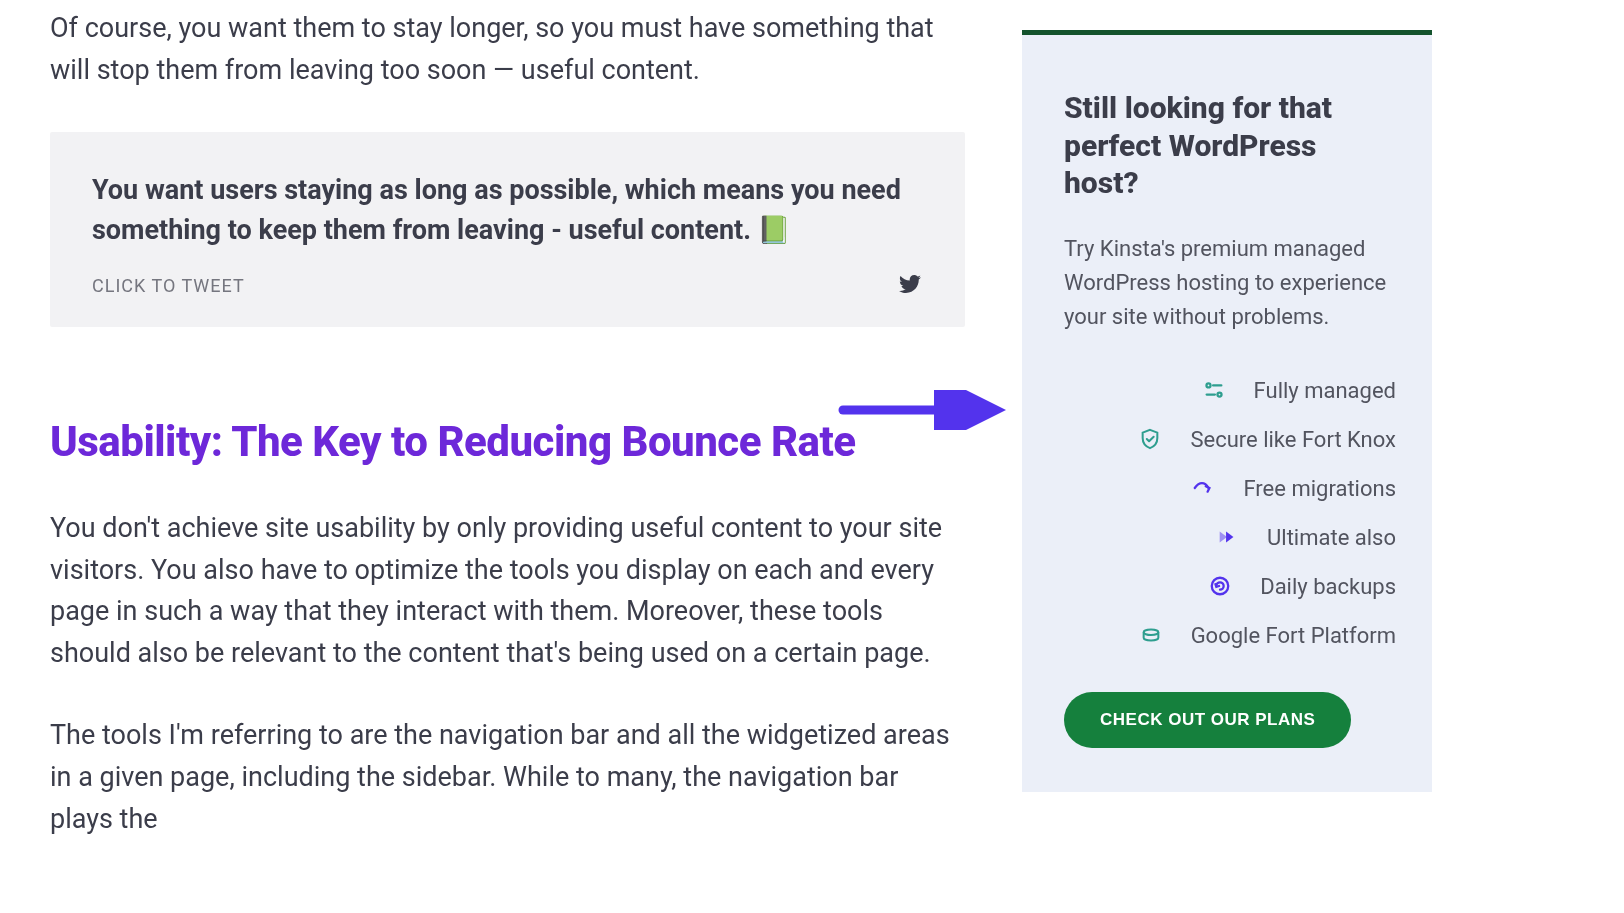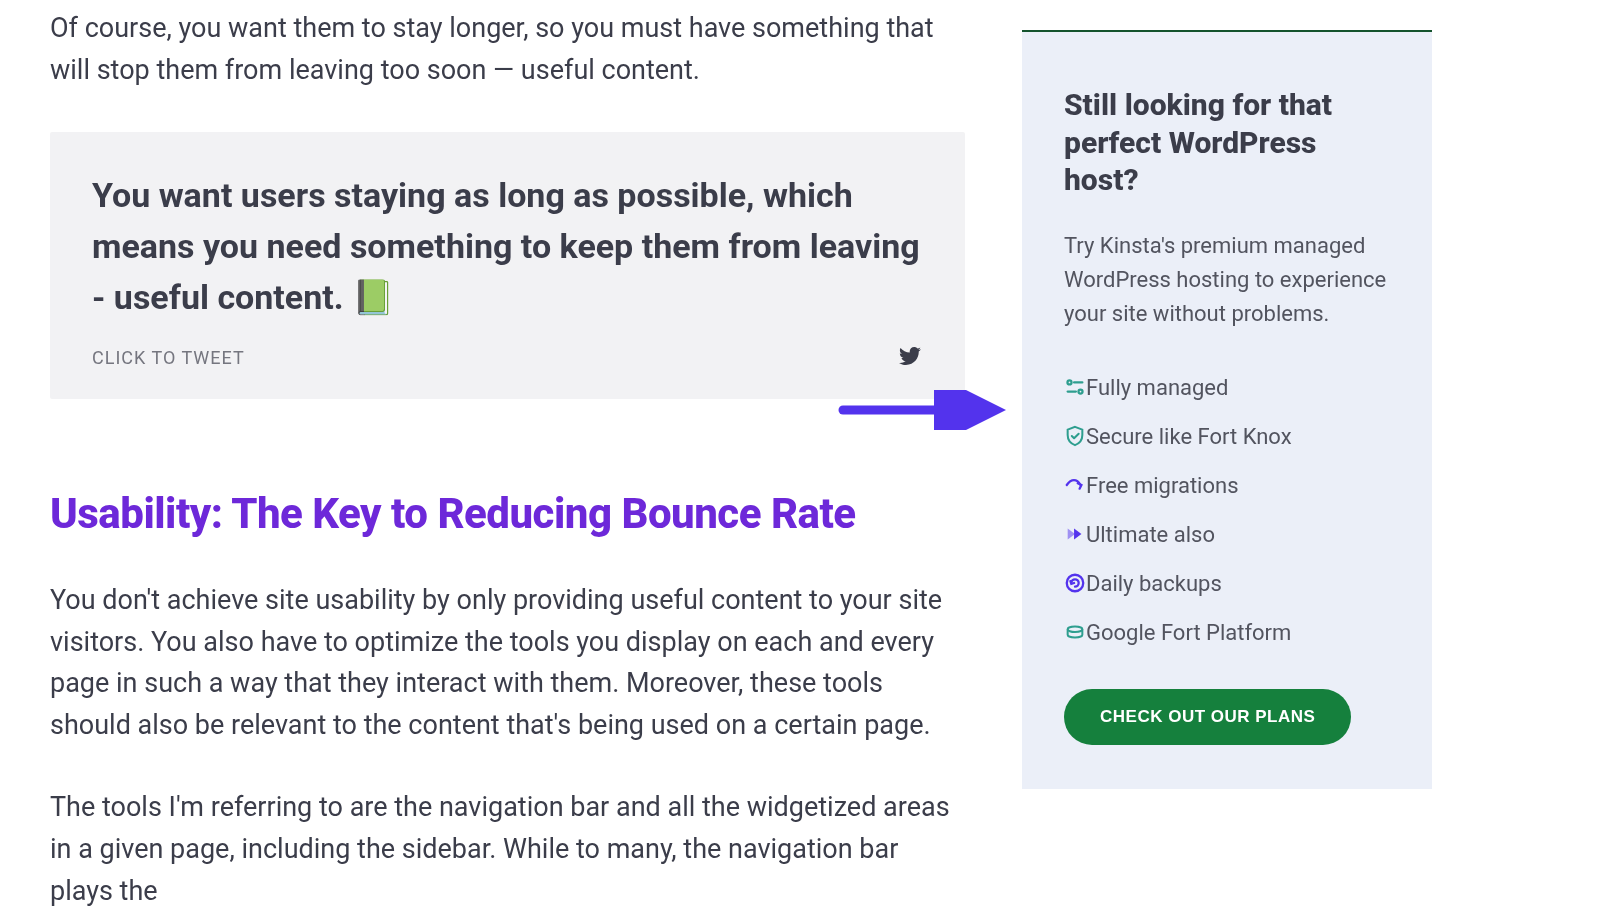--- a/index.html
+++ b/index.html
@@ -25,21 +25,21 @@
       margin-bottom: 40px;
     }
     .tweet-box {
       background: #f2f2f4;
       padding: 38px 42px 28px 42px;
       margin-top: 40px;
       margin-bottom: 60px;
       border-radius: 2px;
     }
     .tweet-quote {
-      font-size: 34px;
+      font-size: 27px;
       font-weight: 700;
       line-height: 1.5;
       color: #3b3d4a;
     }
     .tweet-footer {
       display: flex;
       justify-content: space-between;
       align-items: center;
       margin-top: 22px;
     }
@@ -70,21 +70,21 @@
       height: 40px;
       pointer-events: none;
     }
     .sidebar {
       position: absolute;
       left: 1022px;
       top: 30px;
       width: 410px;
       background: #ebeff8;
       padding: 54px 36px 44px 42px;
-      border-top: 2px solid #14532d;
+      border-top: 5px solid #14532d;
     }
     .sidebar-heading {
       font-size: 30px;
       font-weight: 800;
       color: #3b3d4a;
       line-height: 1.25;
       margin-bottom: 30px;
     }
     .sidebar-para {
       font-size: 22px;
@@ -92,22 +92,23 @@
       color: #52545f;
       margin-bottom: 44px;
     }
     .feature-list {
       list-style: none;
       margin-bottom: 44px;
     }
     .feature-item {
       display: flex;
       align-items: center;
-      gap: 0;
+      gap: 29px;
       margin-bottom: 24px;
+      justify-content: flex-end;
     }
     .feature-icon {
       width: 22px;
       height: 22px;
       flex-shrink: 0;
       display: flex;
       align-items: center;
       justify-content: center;
     }
     .feature-label {

